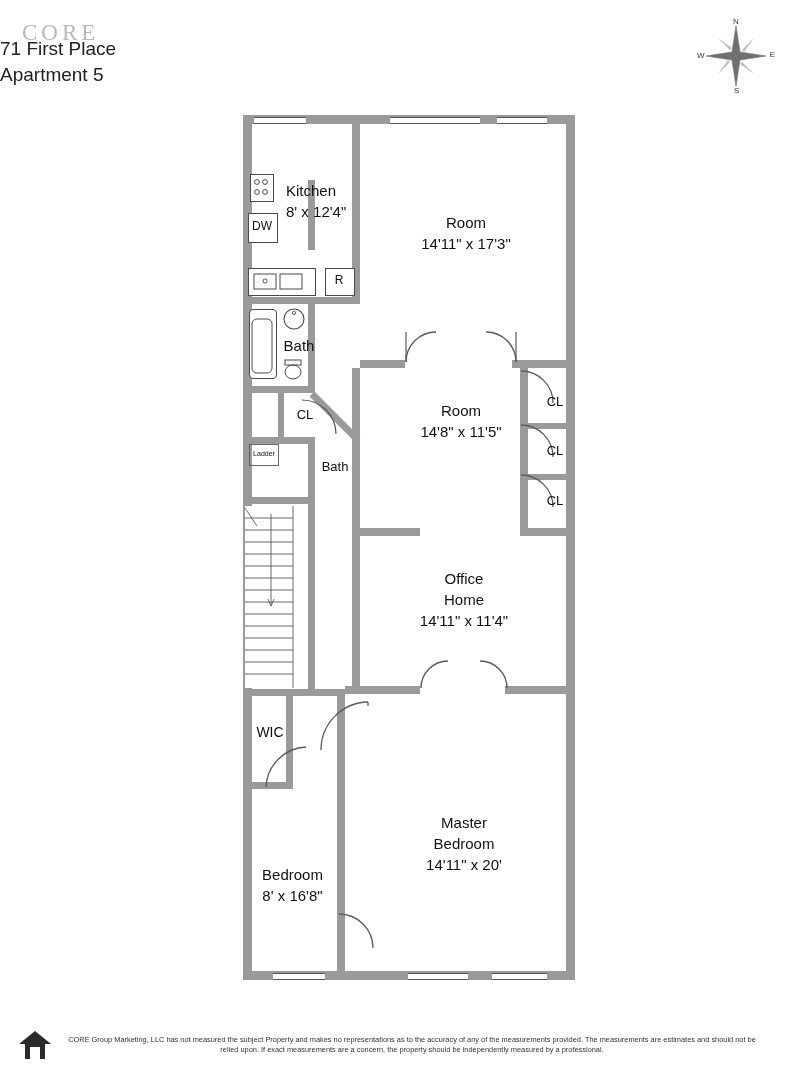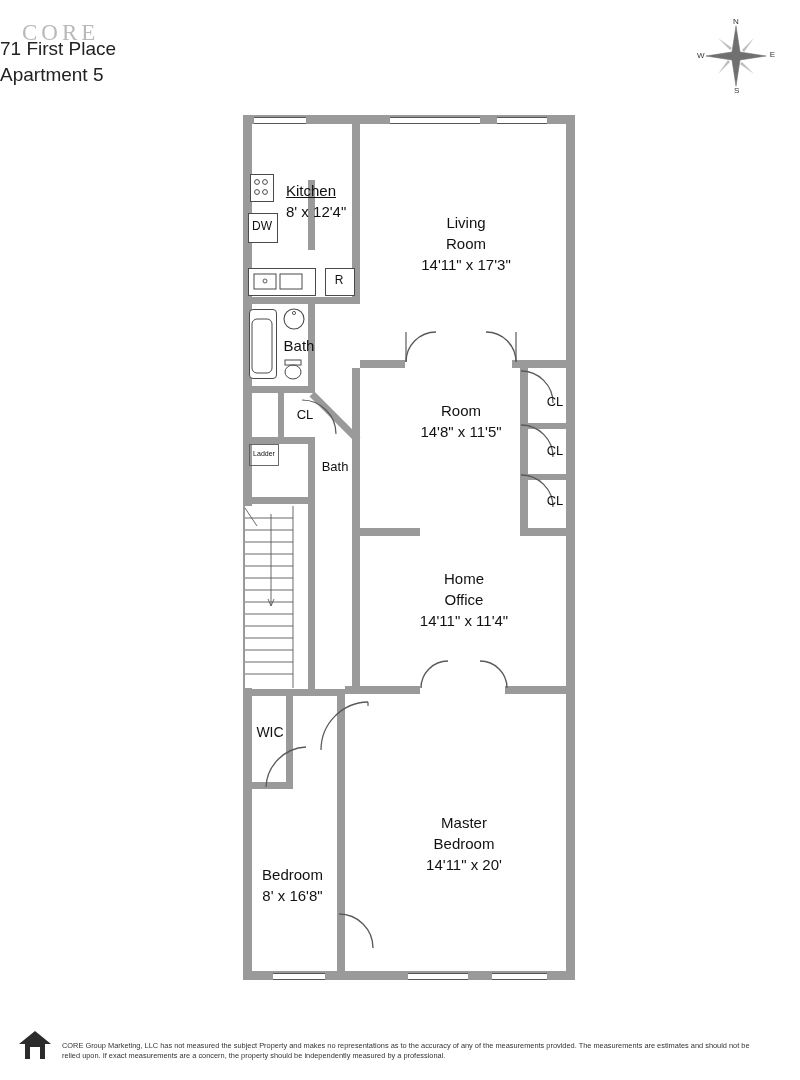--- a/index.html
+++ b/index.html
@@ -32,22 +32,22 @@
   .room-label{position:absolute;text-align:center;font-size:15px;line-height:21px;color:#111;}
   .tag{position:absolute;font-size:13px;color:#111;text-align:center;}
   .tag.sm{font-size:12px;}
   .tiny{position:absolute;font-size:7px;color:#111;text-align:center;}
   .fix{position:absolute;border:1.5px solid #4a4a4a;background:#fff;}
   .white{position:absolute;background:#fff;}
 
   
   .footer{position:absolute;left:0;bottom:0;width:800px;height:72px;}
   .disclaimer{
-    position:absolute;left:62px;bottom:20px;width:700px;
-    font-size:7.4px;line-height:9.4px;color:#333;
+    position:absolute;left:62px;bottom:26px;width:700px;
+    font-size:7.4px;line-height:9.4px;color:#333;text-align:center;
   }
   .homeicon{position:absolute;left:18px;bottom:18px;width:34px;height:34px;}
 </style>
 </head>
 <body>
 
 <div class="brand">CORE</div>
 
 <div class="title">
   <span>71 First Place</span>
@@ -221,42 +221,41 @@
     </g>
     <line x1="0" y1="2" x2="12" y2="20" stroke="#5a5a5a" stroke-width="0.9"></line>
   </svg>
 
   <svg style="position:absolute;left:249px;top:444px;width:30px;height:22px;">
     <rect x="0.5" y="0.5" width="29" height="21" fill="none" stroke="#5a5a5a" stroke-width="0.9"></rect>
   </svg>
   <div class="tiny" style="left:249px;top:450px;width:30px;">Ladder</div>
 
   <div class="room-label" style="left:256px;top:180px;width:150px;text-align:left;">
-    <span style="display:block;margin-left:30px;text-decoration:underline;">Kitchen</span>
+    <span style="display:block;margin-left:30px;">Kitchen</span>
     <span style="display:block;margin-left:30px;">8' x 12'4"</span>
   </div>
 
   <div class="room-label" style="left:370px;top:212px;width:192px;">
-    <span style="display:block;">Living</span>
     <span style="display:block;">Room</span>
     <span style="display:block;">14'11" x 17'3"</span>
   </div>
 
   <div class="room-label" style="left:270px;top:335px;width:58px;">
     <span>Bath</span>
   </div>
 
   <div class="room-label" style="left:365px;top:400px;width:192px;">
     <span style="display:block;">Room</span>
     <span style="display:block;">14'8" x 11'5"</span>
   </div>
 
   <div class="room-label" style="left:368px;top:568px;width:192px;">
+    <span style="display:block;">Office</span>
     <span style="display:block;">Home</span>
-    <span style="display:block;">Office</span>
     <span style="display:block;">14'11" x 11'4"</span>
   </div>
 
   <div class="room-label" style="left:368px;top:812px;width:192px;">
     <span style="display:block;">Master</span>
     <span style="display:block;">Bedroom</span>
     <span style="display:block;">14'11" x 20'</span>
   </div>
 
   <div class="room-label" style="left:245px;top:864px;width:95px;">

